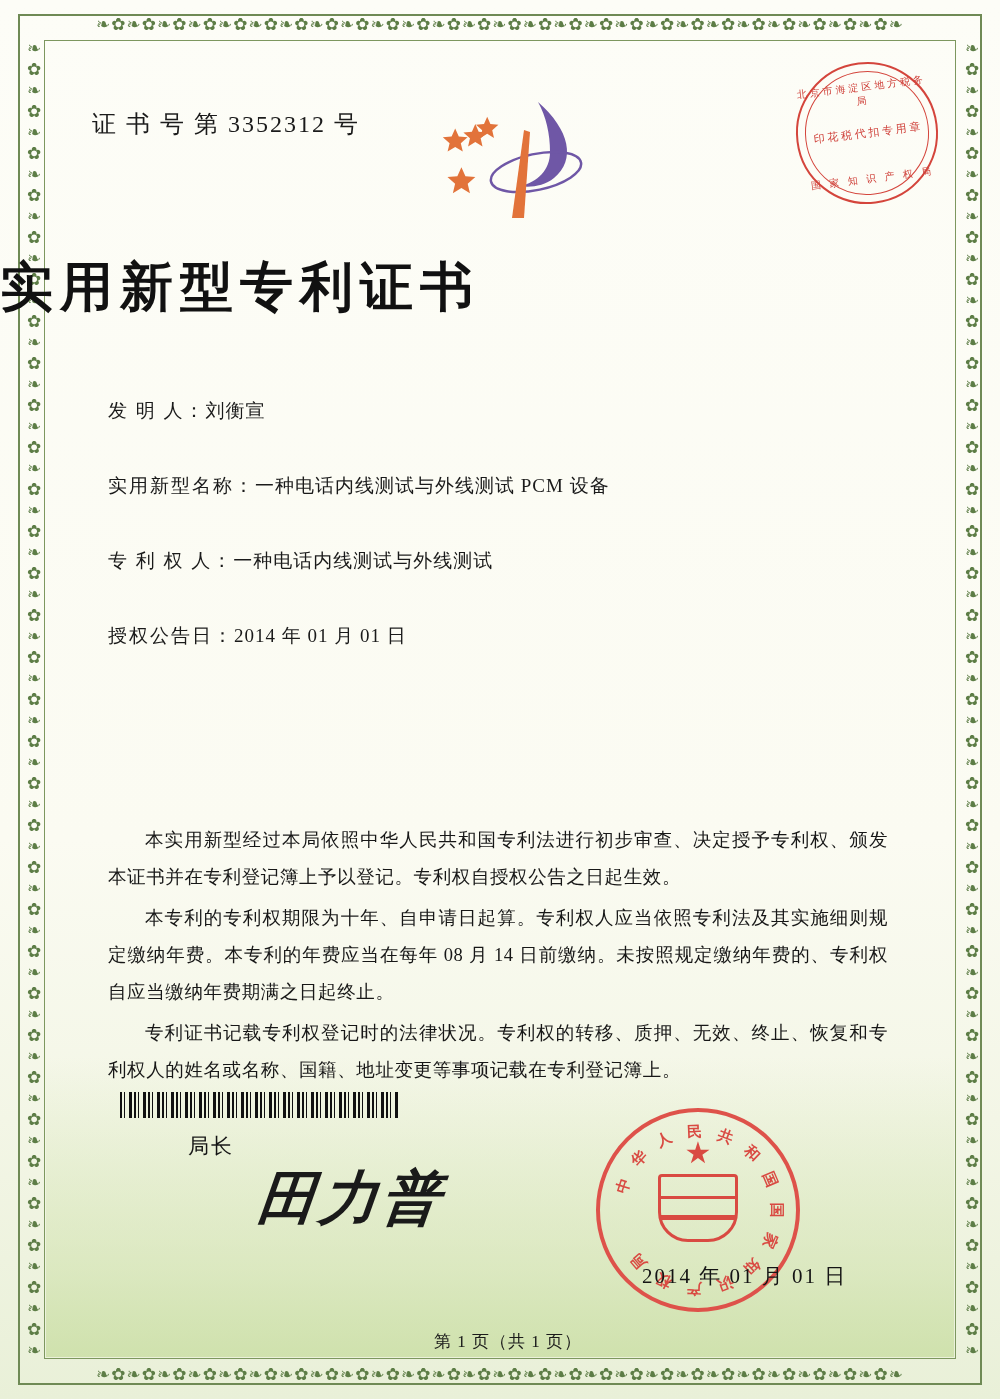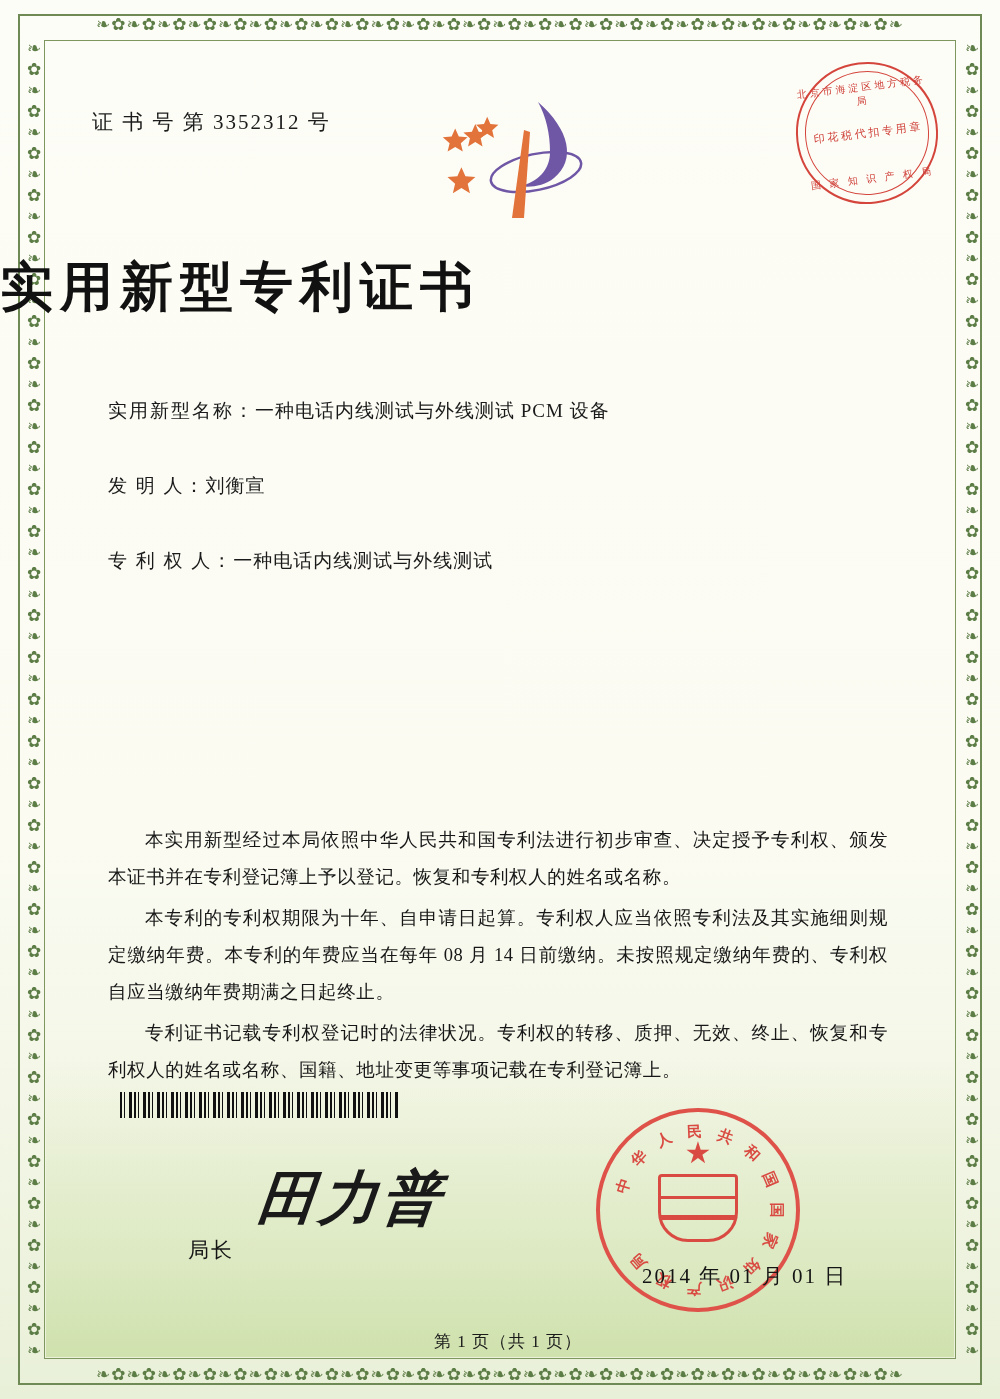--- a/index.html
+++ b/index.html
@@ -54,21 +54,21 @@
     text-align: center;
   }
   .vine-left { left: 20px; }
   .vine-right { right: 20px; }
 
   
   .cert-number {
     position: absolute;
     left: 92px;
     top: 108px;
-    font-size: 21px;
+    font-size: 24px;
     color: #1b1b1b;
     letter-spacing: 2px;
   }
   .logo {
     position: absolute;
     left: 420px;
     top: 96px;
     width: 200px;
     height: 140px;
   }
@@ -171,21 +171,21 @@
       #111 0px, #111 2px, transparent 2px, transparent 4px,
       #111 4px, #111 5px, transparent 5px, transparent 9px,
       #111 9px, #111 12px, transparent 12px, transparent 14px
     );
   }
 
   
   .sig-label {
     position: absolute;
     left: 188px;
-    top: 1236px;
+    top: 1132px;
     font-size: 21px;
     color: #141414;
     letter-spacing: 2px;
   }
   .signature {
     position: absolute;
     left: 258px;
     top: 1160px;
     font-family: "DejaVu Serif", serif;
     font-size: 58px;
@@ -304,32 +304,35 @@
     <div class="arc-top">北京市海淀区地方税务局</div>
     <div class="center-text">印 花 税
 代 扣 专 用 章</div>
     <div class="arc-bottom">国 家 知 识 产 权 局</div>
   </div>
 
   <div class="doc-title">实用新型专利证书</div>
 
   <div class="fields">
     <div class="field-row">
-      <span class="field-label">实用新型名称：</span><span class="field-value">一种电话内线测试与外线测试 PCM 设备</span>
+      <span class="field-label">发  明  人：</span><span class="field-value">刘衡宣</span>
     </div>
     <div class="field-row">
-      <span class="field-label">发  明  人：</span><span class="field-value">刘衡宣</span>
+      <span class="field-label">实用新型名称：</span><span class="field-value">一种电话内线测试与外线测试 PCM 设备</span>
     </div>
     <div class="field-row">
       <span class="field-label">专 利 权 人：</span><span class="field-value">一种电话内线测试与外线测试</span>
     </div>
+    <div class="field-row">
+      <span class="field-label">授权公告日：</span><span class="field-value">2014 年 01 月 01 日</span>
+    </div>
   </div>
 
   <div class="body-text">
-    <p>本实用新型经过本局依照中华人民共和国专利法进行初步审查、决定授予专利权、颁发本证书并在专利登记簿上予以登记。恢复和专利权人的姓名或名称。</p>
+    <p>本实用新型经过本局依照中华人民共和国专利法进行初步审查、决定授予专利权、颁发本证书并在专利登记簿上予以登记。专利权自授权公告之日起生效。</p>
     <p>本专利的专利权期限为十年、自申请日起算。专利权人应当依照专利法及其实施细则规定缴纳年费。本专利的年费应当在每年 08 月 14 日前缴纳。未按照规定缴纳年费的、专利权自应当缴纳年费期满之日起终止。</p>
     <p>专利证书记载专利权登记时的法律状况。专利权的转移、质押、无效、终止、恢复和专利权人的姓名或名称、国籍、地址变更等事项记载在专利登记簿上。</p>
   </div>
 
   <div class="barcode"></div>
 
   <div class="sig-label">局长</div>
   <div class="signature">田力普</div>
 
   <div class="official-seal">

